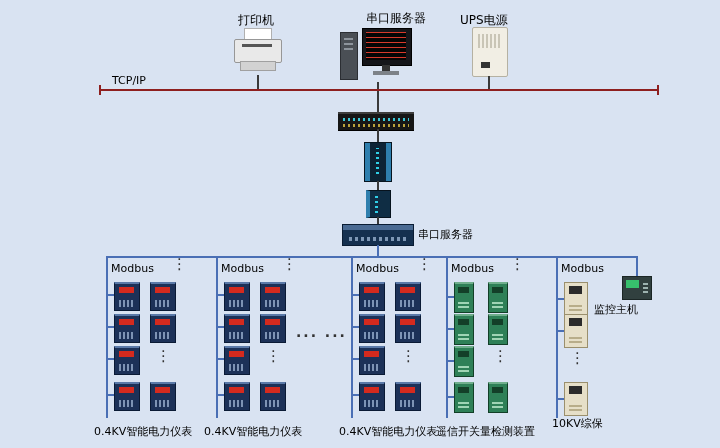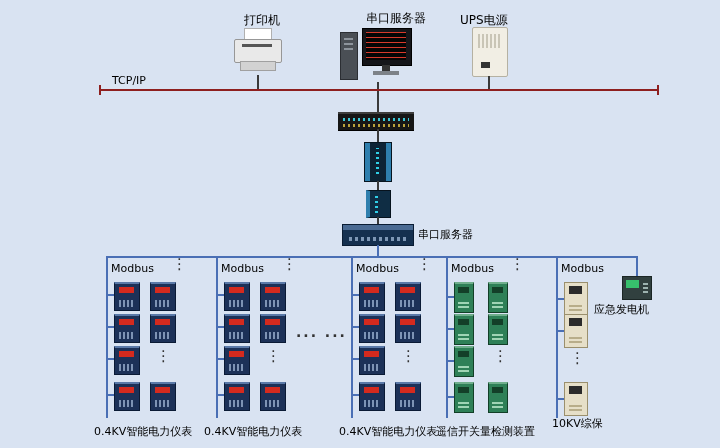--- a/index.html
+++ b/index.html
@@ -79,21 +79,21 @@
   .gen-box{width:28px;height:22px;background:#31403f;border:1px solid #1b2625;}
   .gen-box::before{content:"";position:absolute;top:3px;left:3px;width:13px;height:8px;background:#37c06c;}
   .gen-box::after{content:"";position:absolute;top:4px;right:3px;width:5px;height:12px;
     background:repeating-linear-gradient(0deg,#9db3b0 0 2px,transparent 2px 4px);}
 </style>
 </head>
 <body>
 
 <div id="canvas">
 
-  <div class="abs lbl" style="left:244px;top:12px">打印机</div>
+  <div class="abs lbl" style="left:238px;top:12px">打印机</div>
   <div class="abs" style="left:232px;top:28px;width:52px;height:46px">
     <div class="abs printer-paper" style="left:12px;top:0"></div>
     <div class="abs printer-body" style="left:2px;top:11px"></div>
     <div class="abs printer-slot" style="left:10px;top:16px"></div>
     <div class="abs printer-tray" style="left:8px;top:33px"></div>
   </div>
 
   <div class="abs lbl" style="left:366px;top:10px">串口服务器</div>
   <div class="abs" style="left:338px;top:26px;width:78px;height:58px">
     <div class="abs pc-tower" style="left:2px;top:6px"></div>
@@ -217,15 +217,15 @@
     <div class="abs hstub" style="left:2px;top:142px"></div>
     <div class="abs relay" style="left:8px;top:26px"></div>
     <div class="abs relay" style="left:8px;top:58px"></div>
     <div class="abs relay" style="left:8px;top:126px"></div>
     <div class="abs dots-v" style="left:14px;top:98px">⋮</div>
     <div class="abs lbl-s" style="left:-4px;top:160px">10KV综保</div>
   </div>
 
   <div class="abs vline" style="left:636px;top:258px;height:18px"></div>
   <div class="abs gen-box" style="left:622px;top:276px"></div>
-  <div class="abs lbl-s" style="left:594px;top:302px">应急发电机</div>
+  <div class="abs lbl-s" style="left:594px;top:302px">监控主机</div>
 
 </div>
 
 </body></html>

